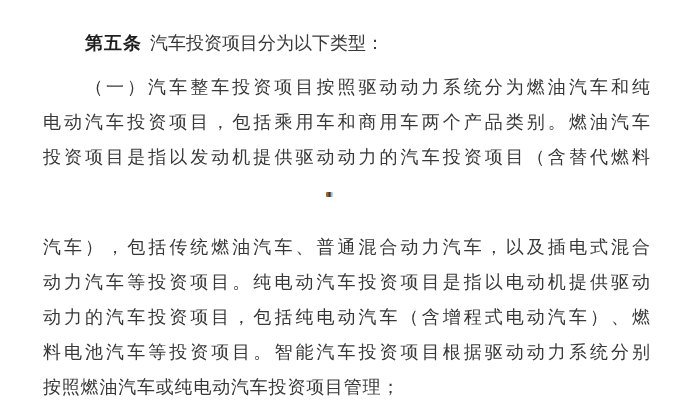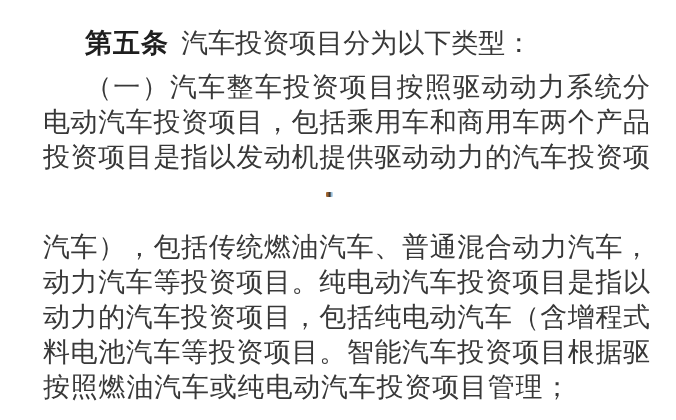--- a/index.html
+++ b/index.html
@@ -10,21 +10,21 @@
     overflow: hidden;
     font-family: "Liberation Serif", "DejaVu Serif", serif;
   }
   .page {
     position: relative;
     width: 676px;
     height: 420px;
     box-sizing: border-box;
     padding: 26px 26px 0 43px;
     color: #383838;
-    font-size: 27px;
+    font-size: 18px;
     line-height: 35px;
   }
   .heading-line {
     white-space: nowrap;
     text-indent: 42px;
     height: 35px;
   }
   .heading-bold {
     font-weight: bold;
     color: #1e1e1e;

